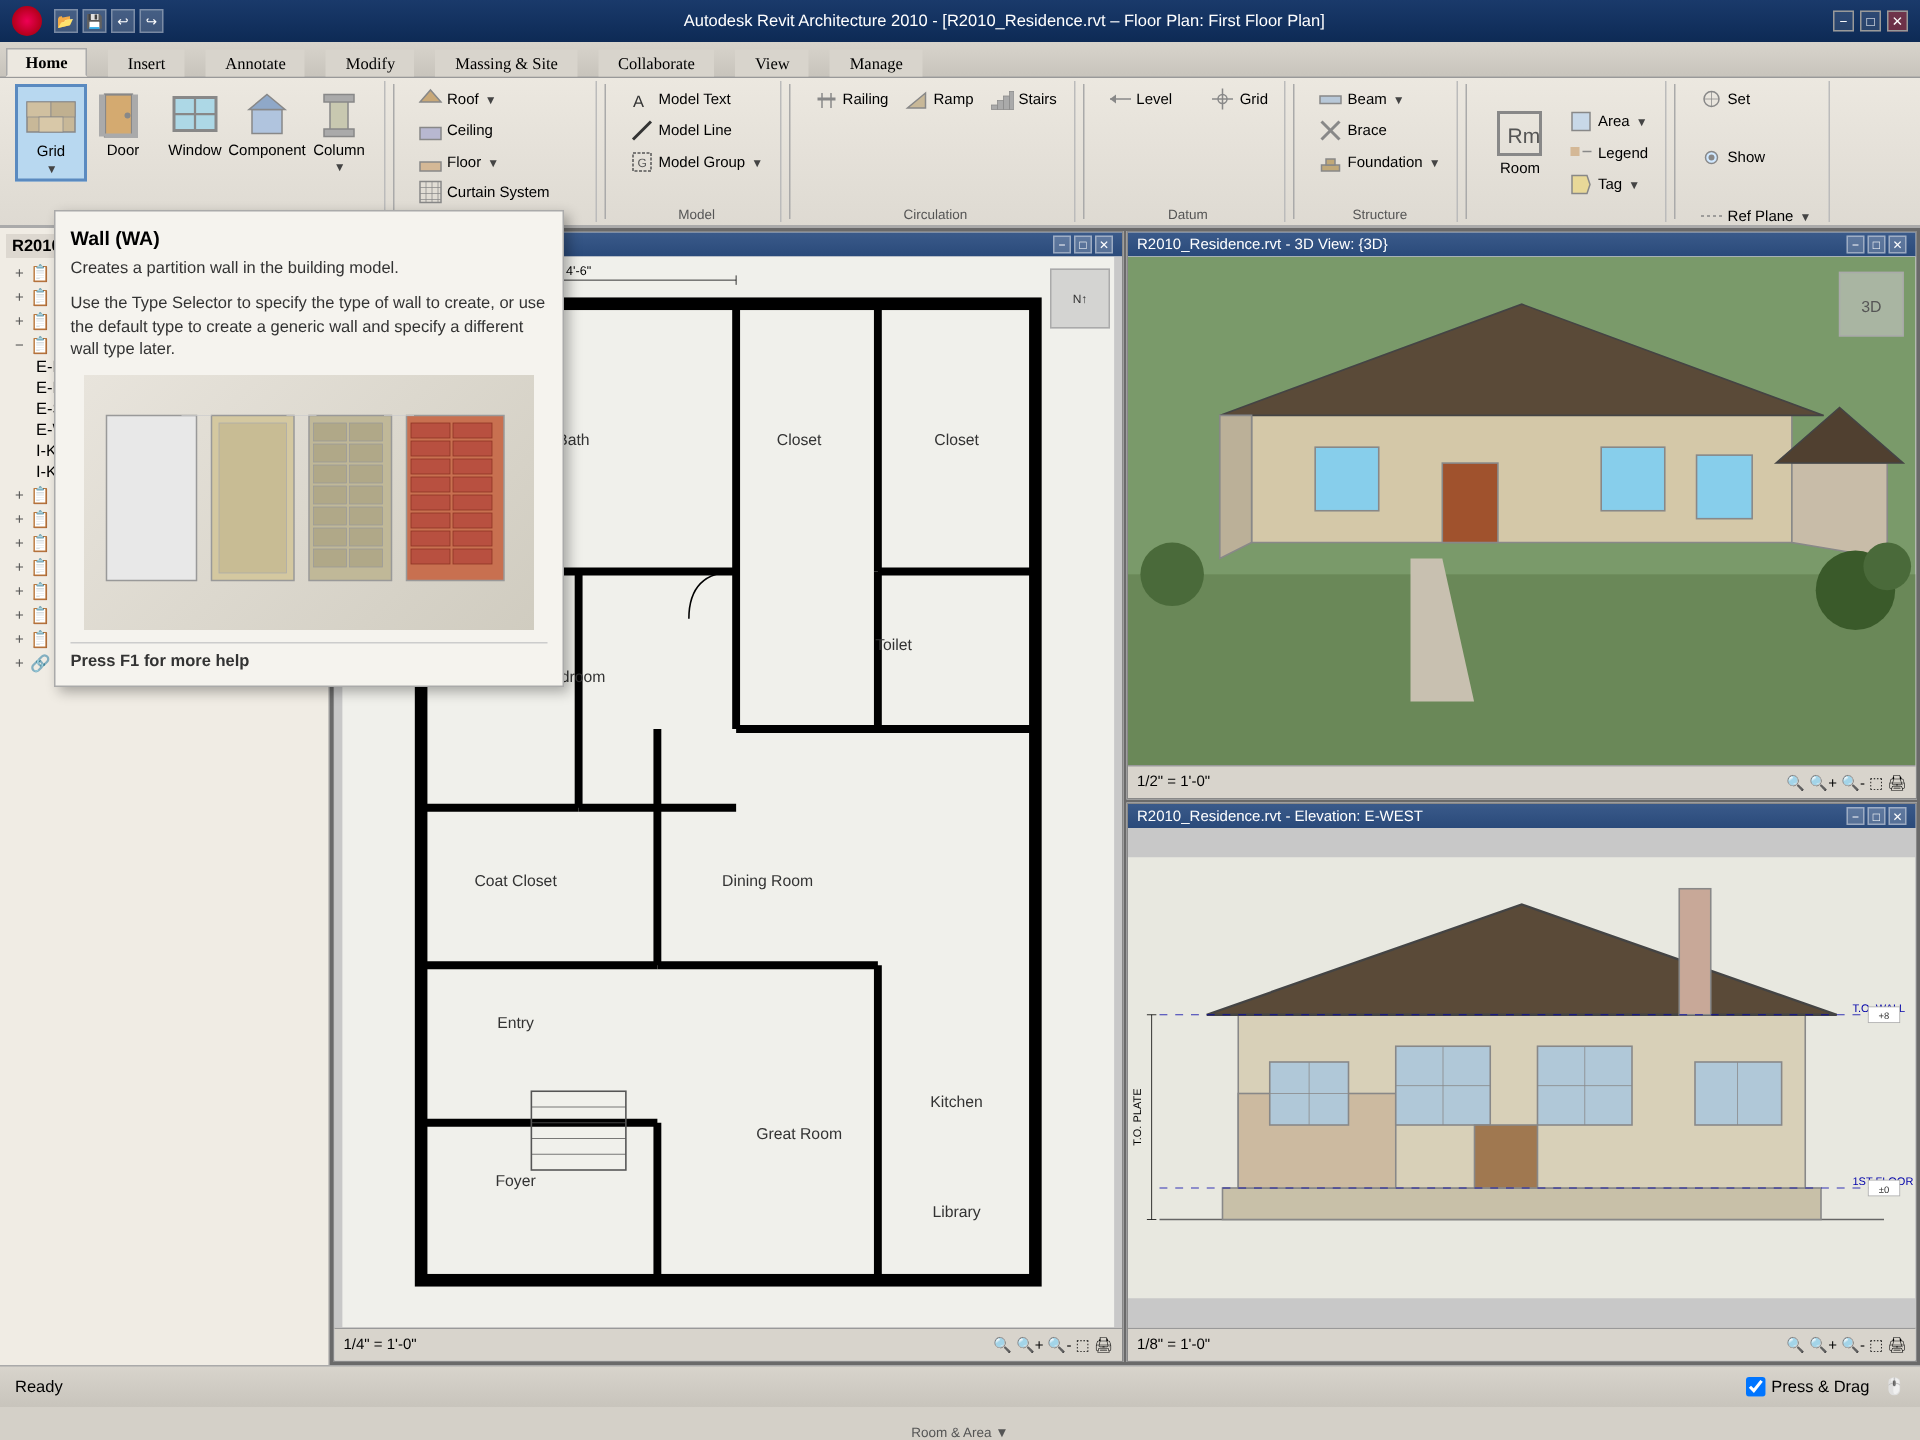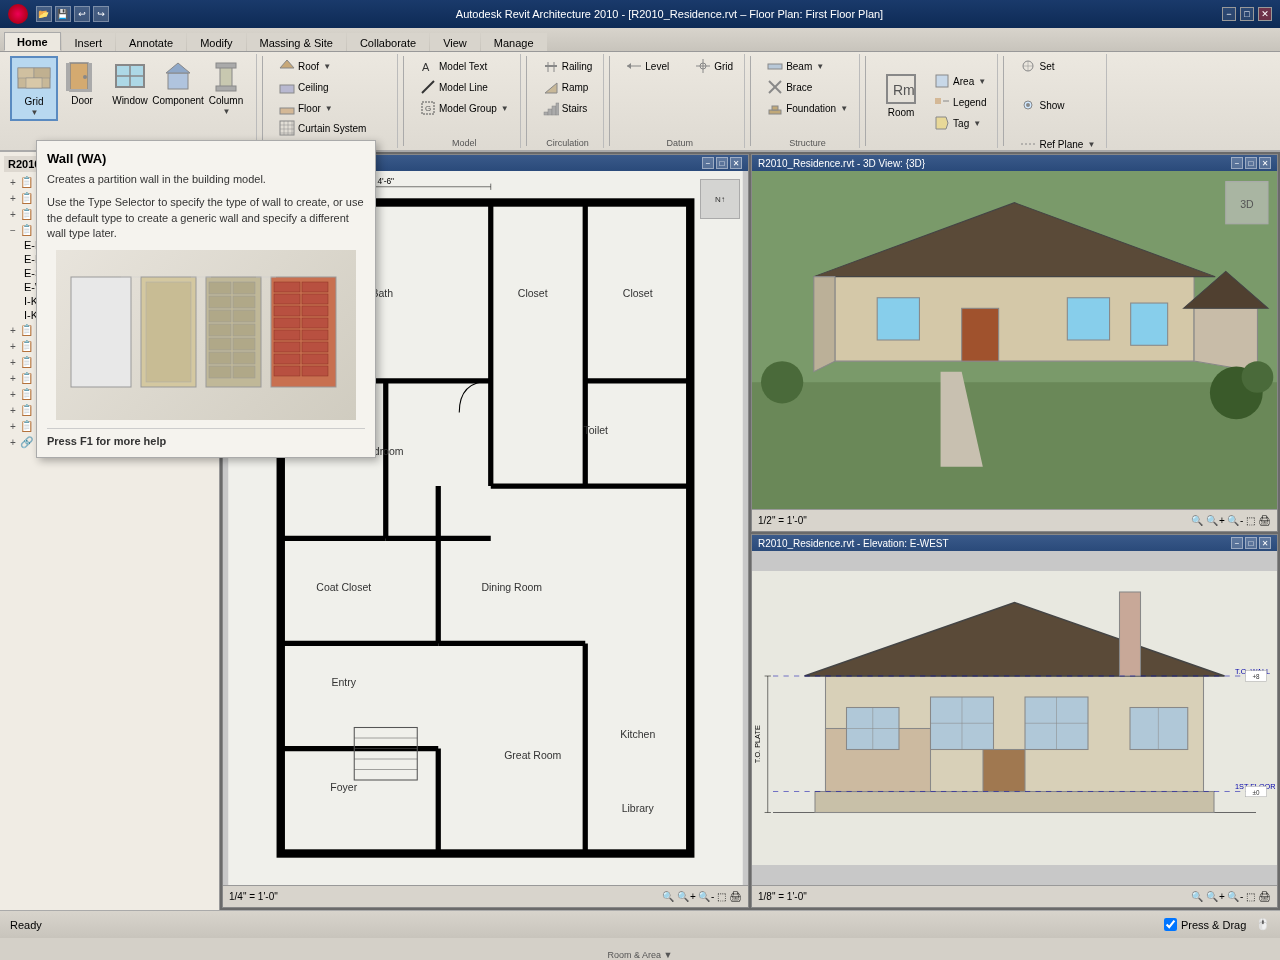--- a/index.html
+++ b/index.html
@@ -54,21 +54,22 @@
       padding-left: 4px;
       border-bottom: 1px solid #999;
     }
     .ribbon-tab {
       padding: 3px 12px 2px;
       font-size: 11px;
       cursor: pointer;
       background: #d8d4cc;
       border: 1px solid transparent;
       border-bottom: none;
-      margin-right: 1px;
+      margin-right: 14px;
+      font-family: Liberation Serif, serif;
     }
 
     
     #ribbon {
       height: 100px;
       background: linear-gradient(to bottom, #ece8e0, #dedad2);
       border-bottom: 2px solid #aaa;
       display: flex;
       align-items: stretch;
       padding: 2px 4px;
@@ -508,21 +509,21 @@
         <span>Model Group</span>
           <span class="drop-arrow">▼</span>
       </div>
     </div>
     <div class="ribbon-group-label">Model</div>
   </div>
 
   <div class="ribbon-separator"></div>
 
   <div class="ribbon-group" style="min-width:70px;padding-bottom:0;">
-    <div class="ribbon-group-content" style="flex-direction:column;gap:1px;width:100%;">
+    <div class="ribbon-group-content" style="flex-direction:row;gap:1px;width:100%;">
       <div class="ribbon-btn-small">
         <div class="icon-small">
           <svg width="16" height="16">
             <line x1="2" y1="8" x2="14" y2="8" stroke="#888" stroke-width="2"></line>
             <line x1="5" y1="4" x2="5" y2="14" stroke="#888" stroke-width="1"></line>
             <line x1="11" y1="4" x2="11" y2="14" stroke="#888" stroke-width="1"></line>
           </svg>
         </div>
         <span>Railing</span>
       </div>

